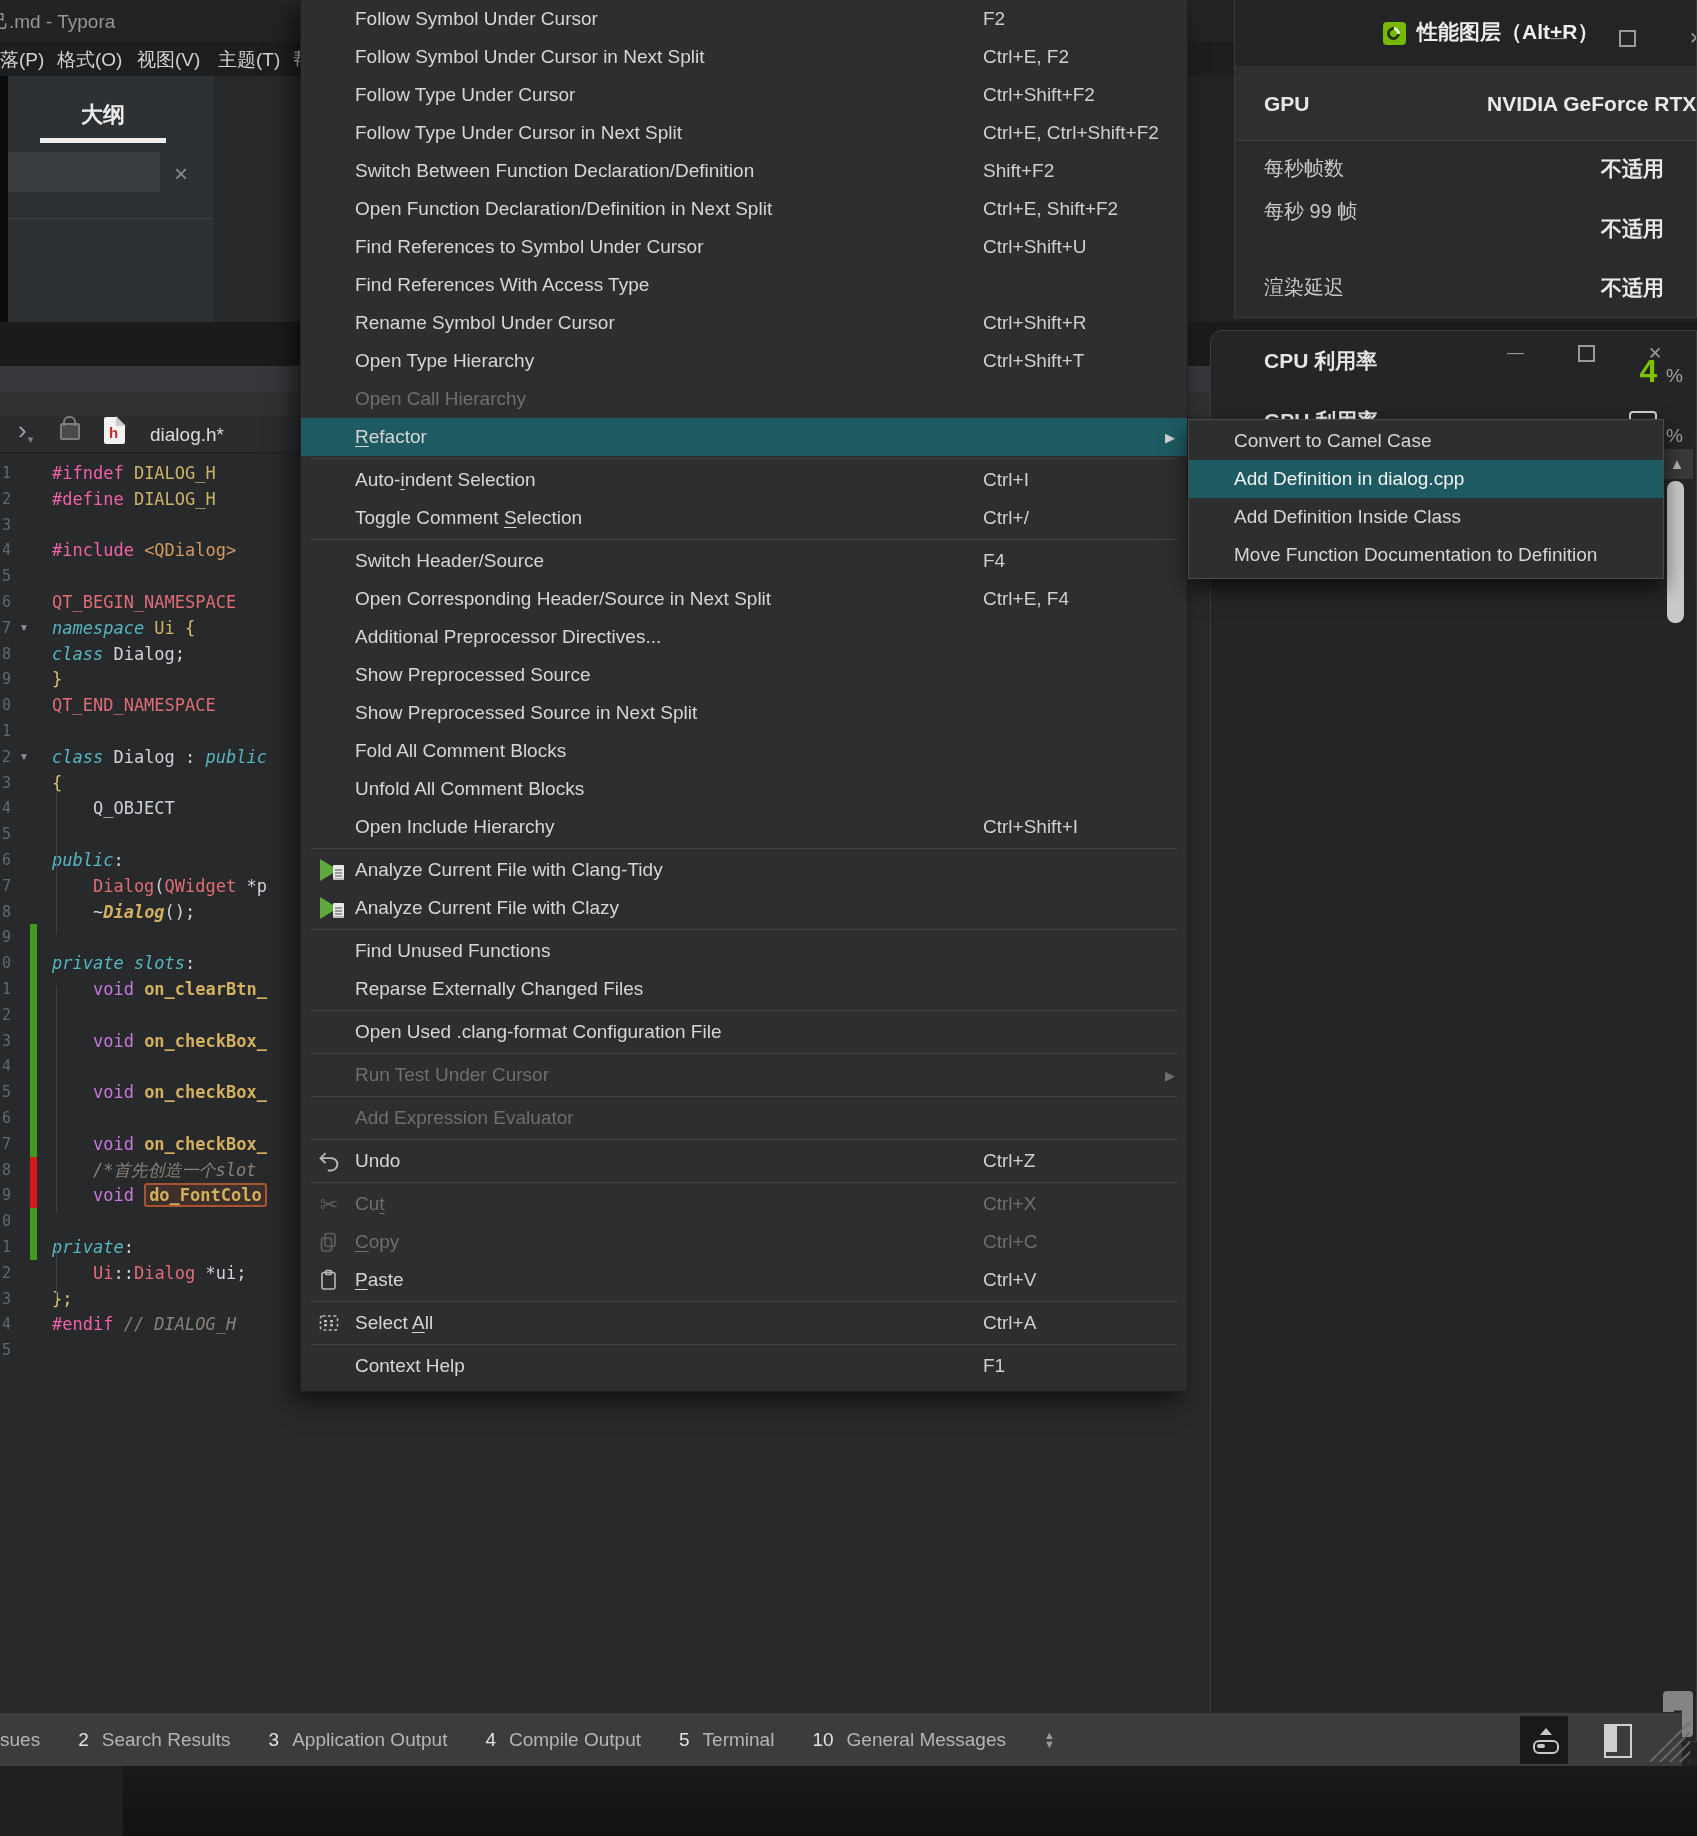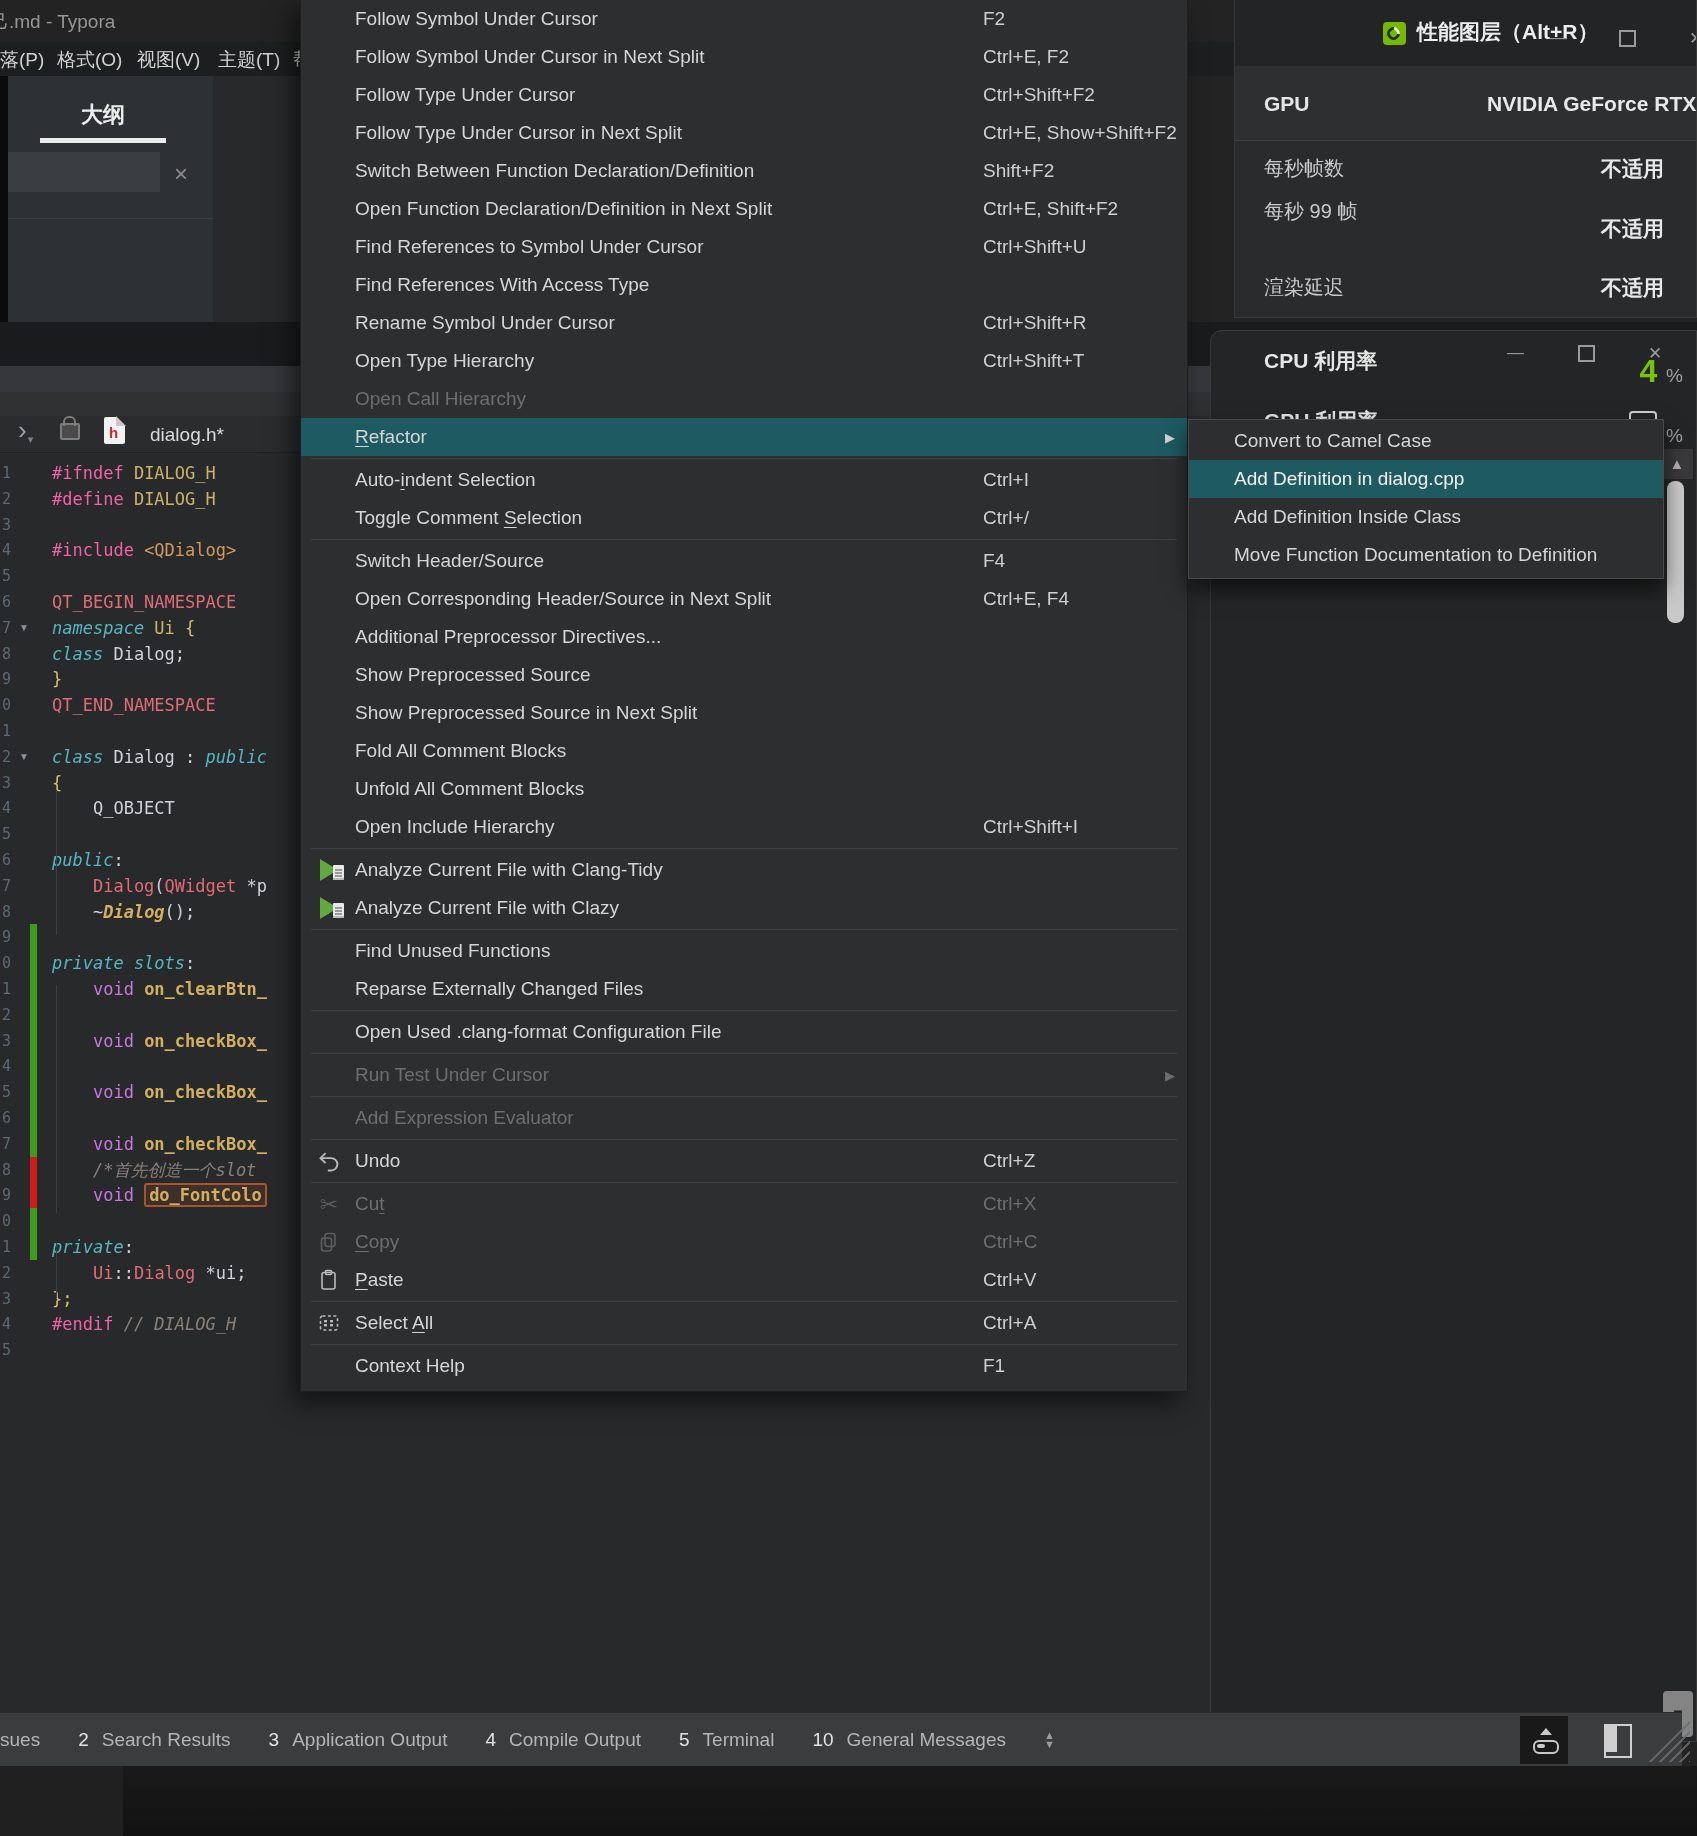--- a/index.html
+++ b/index.html
@@ -298,21 +298,21 @@
       <div class="mrow">
         <span class="lab">Follow Symbol Under Cursor in Next Split</span>
         <span class="sc">Ctrl+E, F2</span>
       </div>
       <div class="mrow">
         <span class="lab">Follow Type Under Cursor</span>
         <span class="sc">Ctrl+Shift+F2</span>
       </div>
       <div class="mrow">
         <span class="lab">Follow Type Under Cursor in Next Split</span>
-        <span class="sc">Ctrl+E, Show+Shift+F2</span>
+        <span class="sc">Ctrl+E, Ctrl+Shift+F2</span>
       </div>
       <div class="mrow">
         <span class="lab">Switch Between Function Declaration/Definition</span>
         <span class="sc">Shift+F2</span>
       </div>
       <div class="mrow">
         <span class="lab">Open Function Declaration/Definition in Next Split</span>
         <span class="sc">Ctrl+E, Shift+F2</span>
       </div>
       <div class="mrow">

